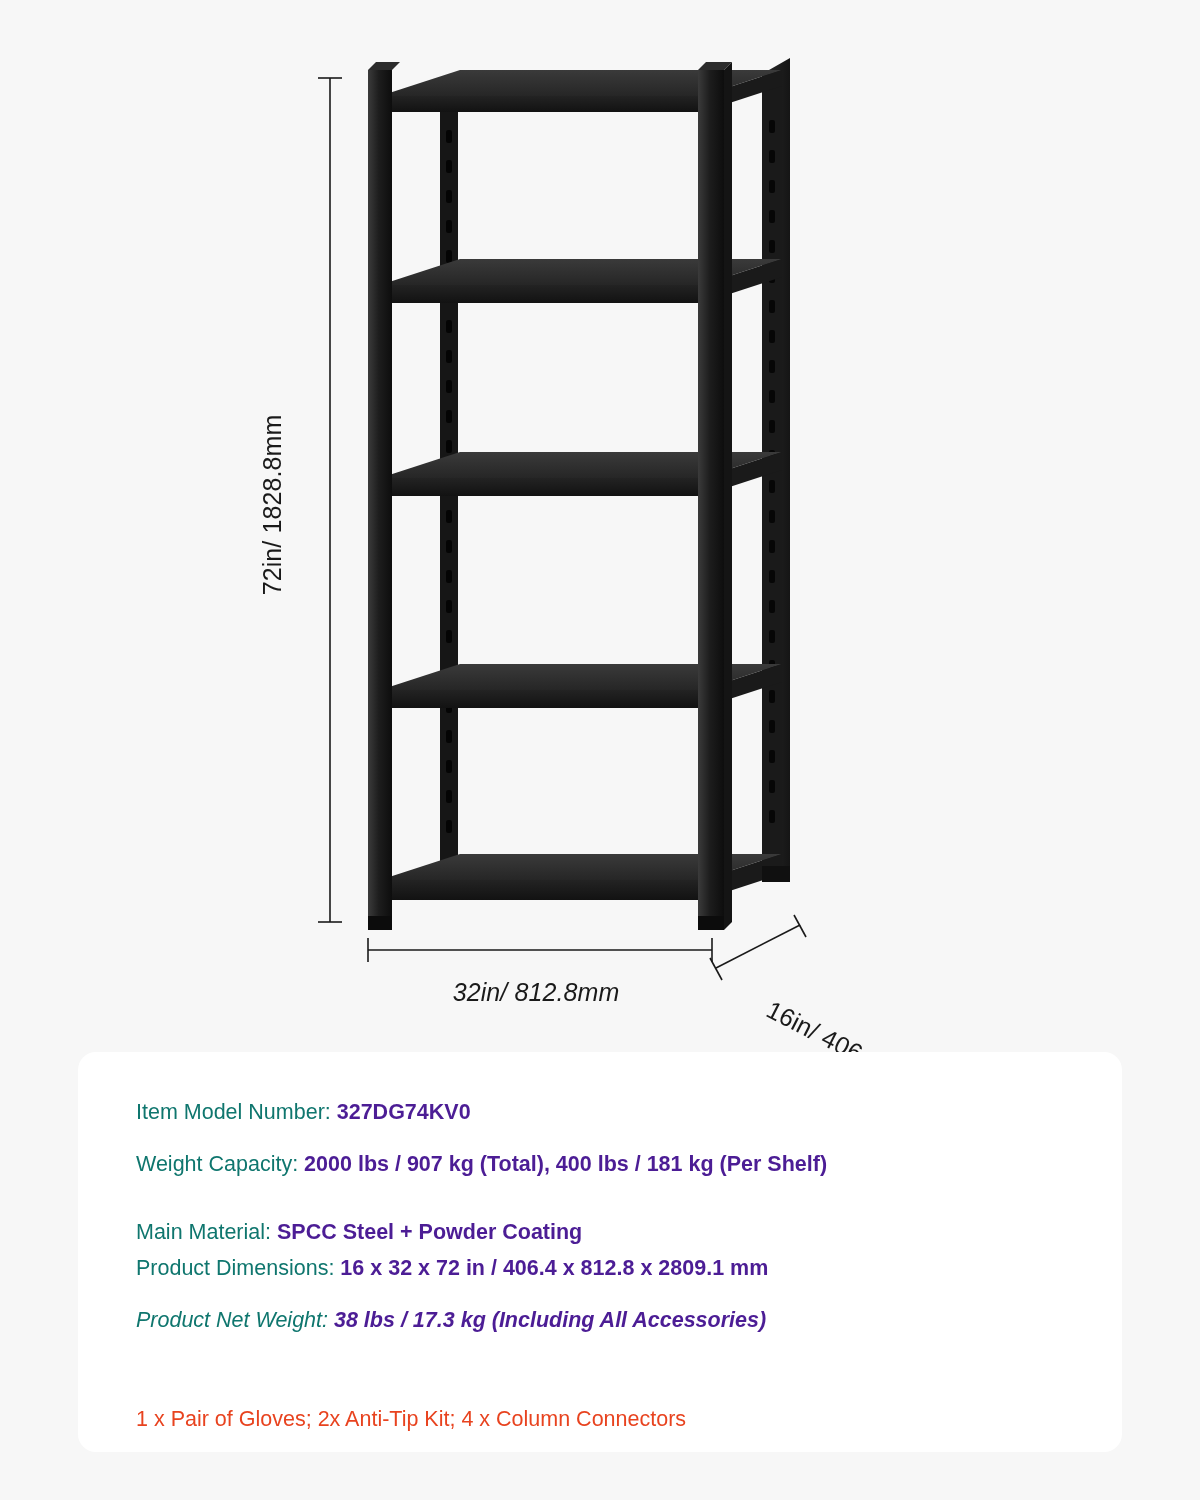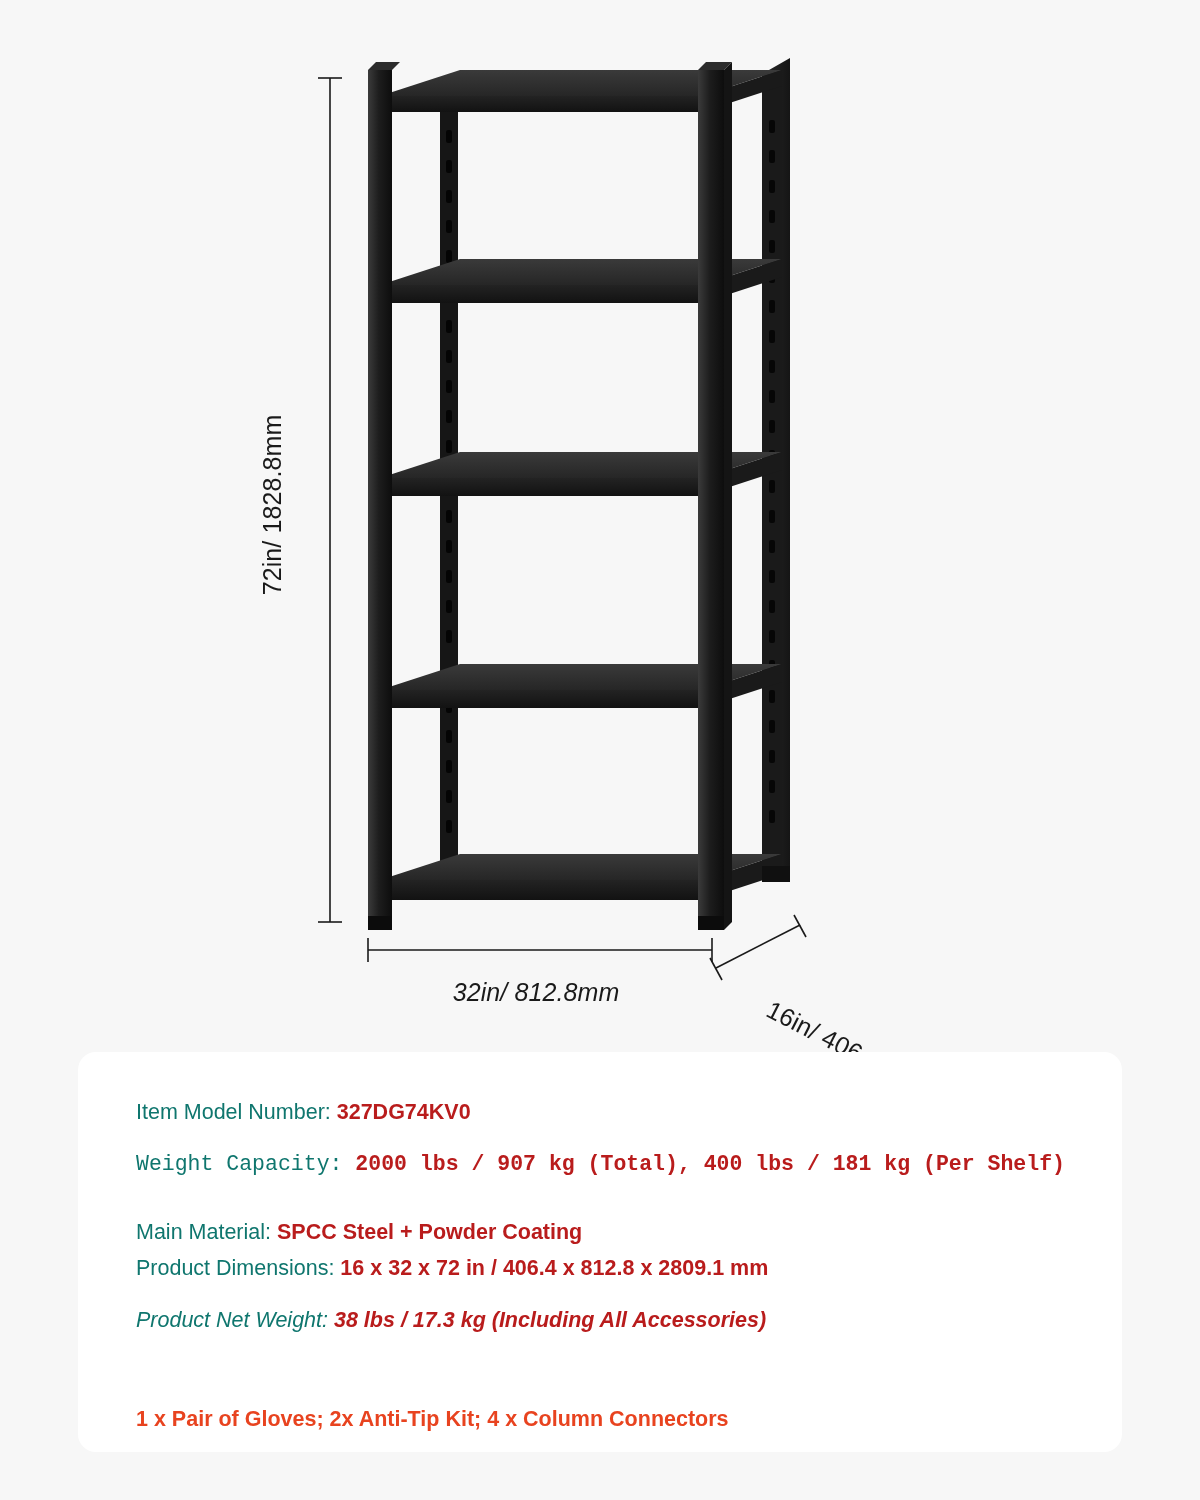--- a/index.html
+++ b/index.html
@@ -70,29 +70,29 @@
     position: absolute;
     left: 58px;
     font-size: 21.5px;
     line-height: 1.2;
     white-space: nowrap;
   }
   .spec-label {
     color: #0f766e;
   }
   .spec-value {
-    color: #b91c1c;
+    color: #4c1d95;
     font-weight: bold;
   }
   .spec-cont {
     color: #e8431f;
-    font-weight: bold;
+    font-weight: normal;
   }
   .r0 { top: 48px; }
-  .r1 { top: 100px; font-family: Liberation Mono, monospace; }
+  .r1 { top: 100px; }
   .r2 { top: 168px; }
   .r3 { top: 204px; }
   .r4 { top: 256px; font-style: italic; }
   .r5 { top: 308px; }
   .r6 { top: 355px; }
 </style>
 </head>
 <body>
 
 <div id="diagram-area">

